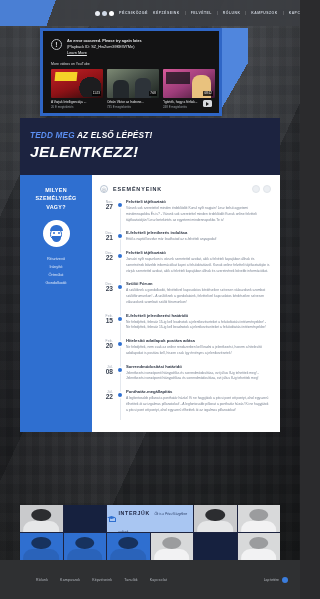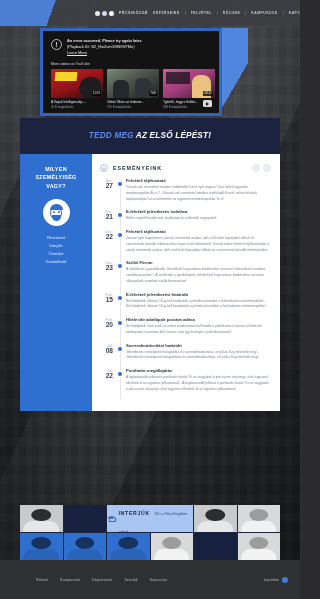--- a/index.html
+++ b/index.html
@@ -124,21 +124,21 @@
     position:absolute; right:7px; bottom:6px; width:9px;height:7px;border-radius:1.5px;
     background:#d8dade; display:flex;align-items:center;justify-content:center; cursor:pointer;
   }
   .yt-play-btn i { width:0;height:0;border-left:3px solid #1e1e1e;border-top:2px solid transparent;border-bottom:2px solid transparent; display:block; }
 
   
   .panel {
     position:absolute; left:20px; top:118px; width:260px; z-index:25;
     background:#1c2340;
   }
-  .panel-head { padding:13px 10px 14px 10px; text-align:center; }
+  .panel-head { padding:13px 10px 14px 10px; text-align:left; }
   .kicker { font-size:8.2px; font-weight:700; font-style:italic; letter-spacing:.2px; color:#fff; }
   .kicker .hl { color:#5b8ef0; }
   .bigtitle {
     font-size:15.5px; font-weight:700; font-style:italic; color:#fff; letter-spacing:.3px; margin-top:3px;
   }
   .panel-body { display:flex; background:#fff; }
 
   
   .side {
     flex:0 0 72px; background:#2f6fd0; color:#fff; padding:11px 6px 14px 6px; text-align:center;
@@ -303,20 +303,21 @@
           <i></i>
         </div>
     </div>
   </div>
 
   <div class="panel">
     <div class="panel-head">
       <div class="kicker">
         <span class="hl">TEDD MEG</span><span> AZ ELSŐ LÉPÉST!</span>
       </div>
+      <div class="bigtitle">JELENTKEZZ!</div>
     </div>
 
     <div class="panel-body">
 
       <div class="side">
         <div class="side-title">MILYEN SZEMÉLYISÉG VAGY?</div>
         <div class="side-avatar">
           <div class="face">
             <span class="hair"></span>
               <span class="head"></span>

